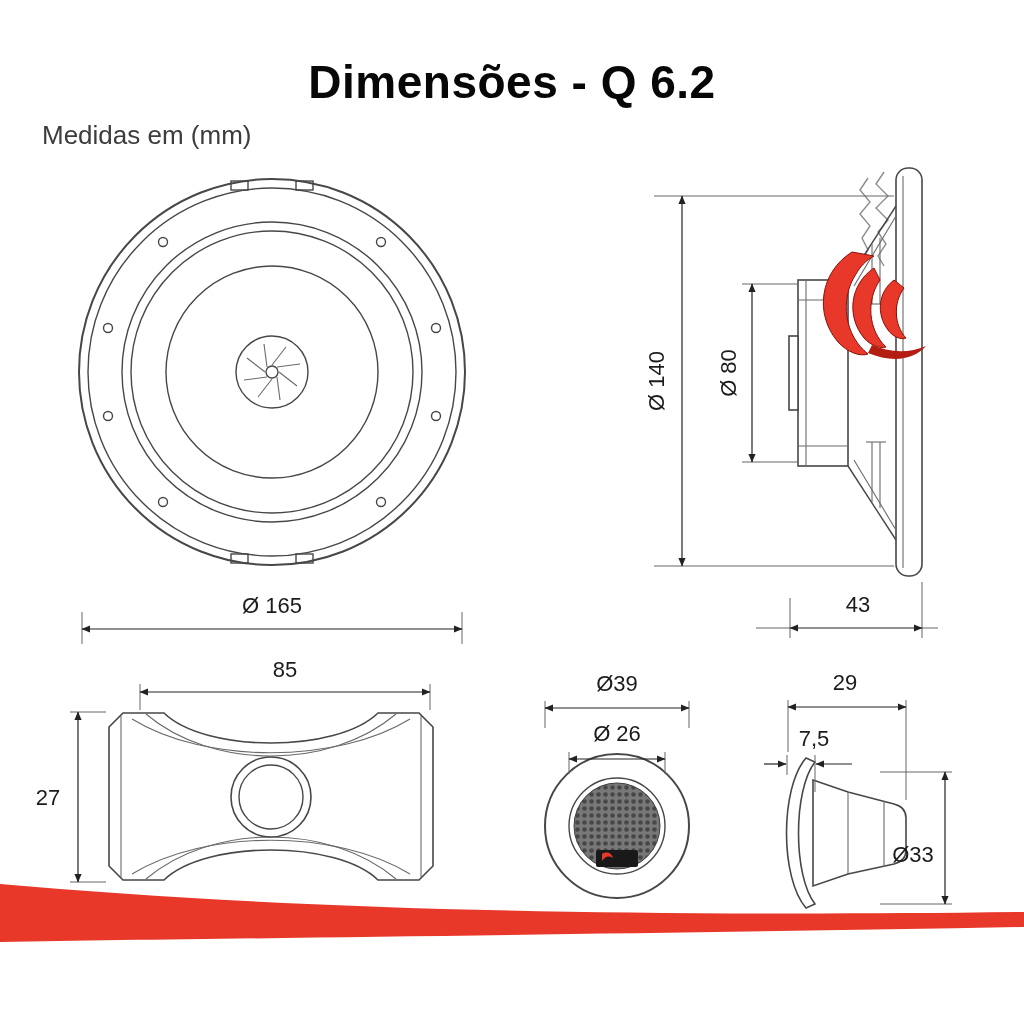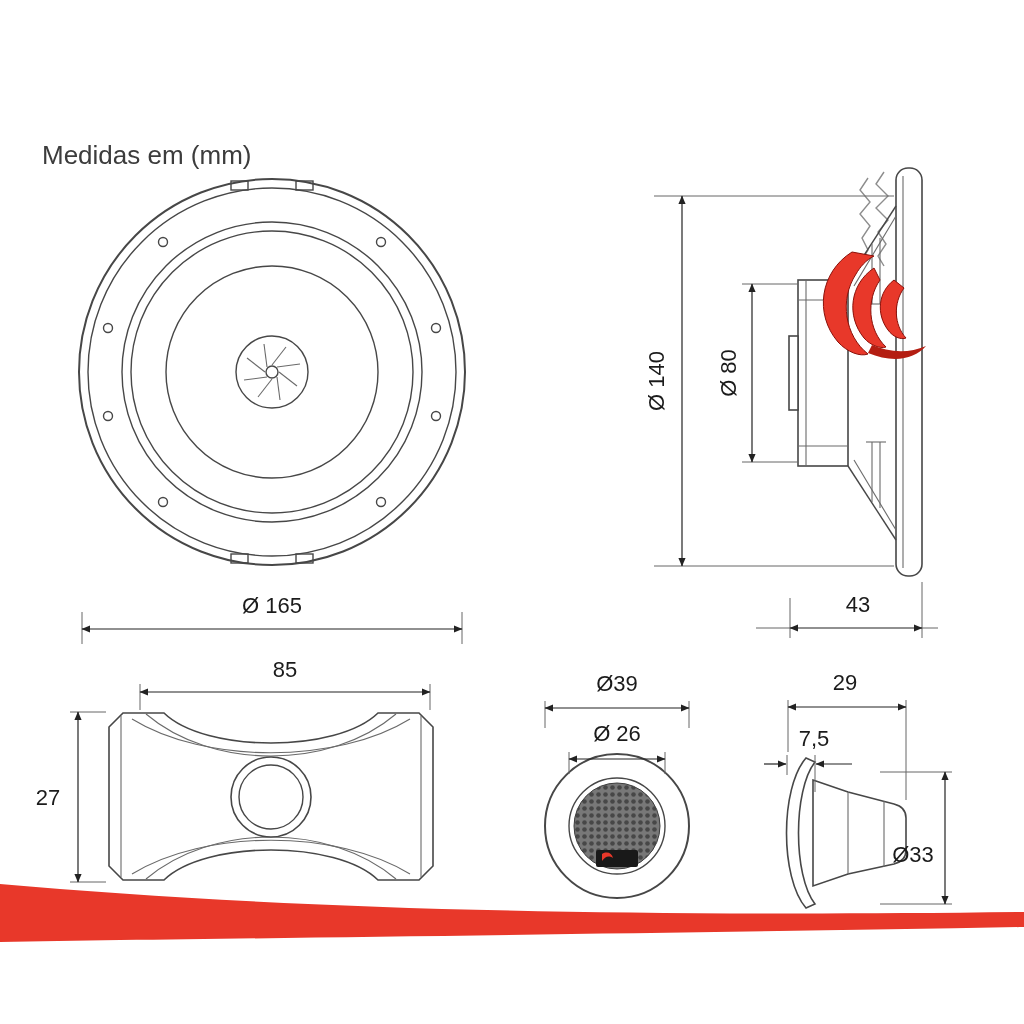--- a/index.html
+++ b/index.html
@@ -16,41 +16,42 @@
     overflow:hidden;
     font-family:"Liberation Sans",sans-serif;
   }
   .title{
     position:absolute;top:55px;left:0;width:100%;
     text-align:center;
     font-size:46px;font-weight:bold;color:#070707;
     letter-spacing:0.5px;
   }
   .subtitle{
-    position:absolute;top:140px;left:42px;
+    position:absolute;top:120px;left:42px;
     font-size:26px;color:#3c3c3c;
   }
   svg.drawing{position:absolute;top:0;left:0;}
   .dwg{stroke:var(--line-dark);fill:none;stroke-width:1.4;}
   .dwg-thick{stroke:var(--line-dark);fill:none;stroke-width:2;}
   .dwg-fill{stroke:var(--line-dark);fill:#ffffff;stroke-width:1.6;}
   .thin{stroke:#6a6a6a;stroke-width:1.1;fill:none;}
   .ext{stroke:#676767;stroke-width:1;fill:none;}
   .dim{stroke:#222222;stroke-width:1.2;fill:none;}
   .dimtxt{font-family:"Liberation Sans",sans-serif;font-size:22px;fill:var(--dim-text);}
   .wire{stroke:#8d8d8d;stroke-width:1.4;fill:none;}
   .red{fill:var(--accent-red);}
   .red-dk{fill:#b41e12;}
   .logo-stroke{stroke:#8a1009;stroke-width:1;}
 </style>
 </head>
 <body>
 
 <div class="page">
 
+  <h1 class="title">Dimensões - Q 6.2</h1>
   <div class="subtitle">Medidas em (mm)</div>
 
   <svg class="drawing" width="1024" height="1024" viewBox="0 0 1024 1024">
     <defs>
       <marker id="arr" viewBox="0 0 10 10" refX="8.5" refY="5" markerWidth="8" markerHeight="8" orient="auto-start-reverse">
         <path d="M0,1.2 L9,5 L0,8.8 Z" fill="#222222"></path>
       </marker>
       <pattern id="mesh" width="7" height="7" patternUnits="userSpaceOnUse">
         <rect width="7" height="7" fill="#787878"></rect>
         <circle cx="3.5" cy="3.5" r="2.3" fill="#474747"></circle>

